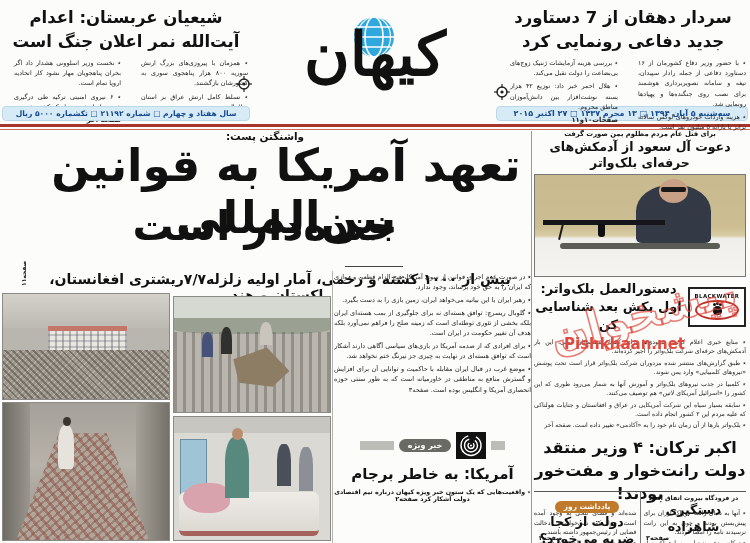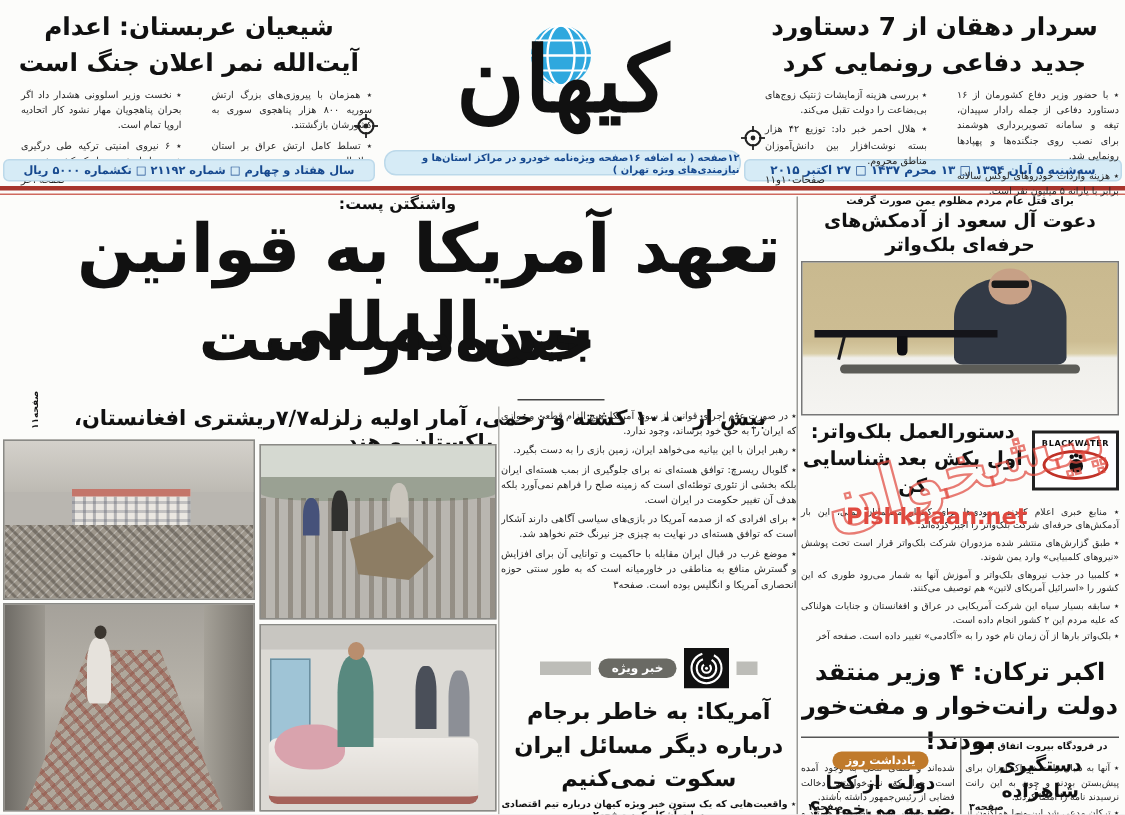--- a/index.html
+++ b/index.html
@@ -8,21 +8,21 @@
     position:relative;width:750px;height:543px;margin:0 auto;background:#fcfcfa;
     font-family:"DejaVu Sans",sans-serif;color:#111;overflow:hidden;direction:rtl;
   }
 
   
   .hd-article{position:absolute;top:6px;height:100px;}
   .hd-headline{font-size:16.5px;font-weight:800;text-align:center;line-height:1.45;letter-spacing:-.2px;}
   .hd-bullets{margin-top:4px;font-size:6.4px;line-height:1.6;text-align:justify;
     column-count:2;column-gap:10px;color:#222;}
   .hd-bullets p{margin:0 0 3px 10px;}
-  .pref{font-weight:400;font-size:6.8px;text-align:left;margin-top:2px;}
+  .pref{font-weight:700;font-size:6.8px;text-align:right;margin-top:2px;}
 
   
   .masthead{position:absolute;left:256px;top:2px;width:238px;height:99px;}
   .globe{position:absolute;left:97px;top:14px;z-index:0;}
   .logo-text{position:absolute;top:6px;right:0;left:0;text-align:center;z-index:1;
     font-family:"DejaVu Serif",serif;font-weight:bold;font-size:60px;line-height:92px;
     transform:scaleX(1.04);}
   .strip{position:absolute;background:#d6ebf6;border:1px solid #bcd9ea;border-radius:4px;
     color:#17498f;font-weight:800;display:flex;align-items:center;justify-content:center;}
   .strip-left{left:2px;top:106px;width:248px;height:15px;font-size:7.6px;}
@@ -199,21 +199,20 @@
       <ellipse cx="21" cy="21" rx="9" ry="20" fill="none" stroke="#fff" stroke-width="1.6"></ellipse>
       <ellipse cx="21" cy="21" rx="16.5" ry="20" fill="none" stroke="#fff" stroke-width="1.2"></ellipse>
       <line x1="1" y1="21" x2="41" y2="21" stroke="#fff" stroke-width="1.6"></line>
       <line x1="4" y1="11" x2="38" y2="11" stroke="#fff" stroke-width="1.3"></line>
       <line x1="4" y1="31" x2="38" y2="31" stroke="#fff" stroke-width="1.3"></line>
     </svg>
     <div class="logo-text">کیهان</div>
   </div>
 
   <div class="strip strip-left">سال هفتاد و چهارم □ شماره ۲۱۱۹۲ □ تکشماره ۵۰۰۰ ریال</div>
-  <div class="strip strip-center">۱۲صفحه ( به اضافه ۱۶صفحه ویژه‌نامه خودرو در مراکز استان‌ها و نیازمندی‌های ویژه تهران )</div>
   <div class="strip strip-right">سه‌شنبه ۵ آبان ۱۳۹۴ □ ۱۳ محرم ۱۴۳۷ □ ۲۷ اکتبر ۲۰۱۵</div>
   <div class="red-rule"></div>
   <div class="red-rule-thin"></div>
 
   <section class="hd-article" style="left:500px;width:246px;">
     <div class="hd-headline">سردار دهقان از 7 دستاورد جدید دفاعی رونمایی کرد</div>
     <div class="hd-bullets">
       <p>٭ با حضور وزیر دفاع کشورمان از ۱۶ دستاورد دفاعی از جمله رادار سپیدان، تیغه و سامانه تصویربرداری هوشمند برای نصب روی جنگنده‌ها و پهپادها رونمایی شد.</p>
       <p>٭ هزینه واردات خودروهای لوکس سالانه برابر با یارانه ۵ میلیون نفر است.</p>
       <p>٭ بررسی هزینه آزمایشات ژنتیک زوج‌های بی‌بضاعت را دولت تقبل می‌کند.</p>
@@ -281,21 +280,20 @@
         <rect x="0" y="0" width="30" height="27" fill="#111"></rect>
         <circle cx="15" cy="13.5" r="10" fill="none" stroke="#fff" stroke-width="1.4" stroke-dasharray="44 8"></circle>
         <circle cx="15" cy="13.5" r="6.5" fill="none" stroke="#fff" stroke-width="1.4" stroke-dasharray="28 6"></circle>
         <circle cx="15" cy="13.5" r="3" fill="none" stroke="#fff" stroke-width="1.4" stroke-dasharray="12 4"></circle>
         <circle cx="15" cy="13.5" r="1" fill="#fff"></circle>
       </svg>
       <div class="sp-badge">خبر ویژه</div>
       <div class="sp-bar"></div>
     </div>
     <div class="sp-h">آمریکا: به خاطر برجام</div>
-    <div class="sp-h" style="margin-top:0;">درباره دیگر مسائل ایران سکوت نمی‌کنیم</div>
     <div class="sp-foot">٭ واقعیت‌هایی که یک ستون خبر ویژه کیهان درباره تیم اقتصادی دولت آشکار کرد      صفحه۲</div>
   </div>
 
   <aside class="aside">
     <div class="bw-kicker">برای قتل عام مردم مظلوم یمن صورت گرفت</div>
     <div class="bw-headline">دعوت آل سعود از آدمکش‌های حرفه‌ای بلک‌واتر</div>
 
     <div class="bw-photo">
       <div class="sn-window"></div>
       <div class="sn-man"></div>

